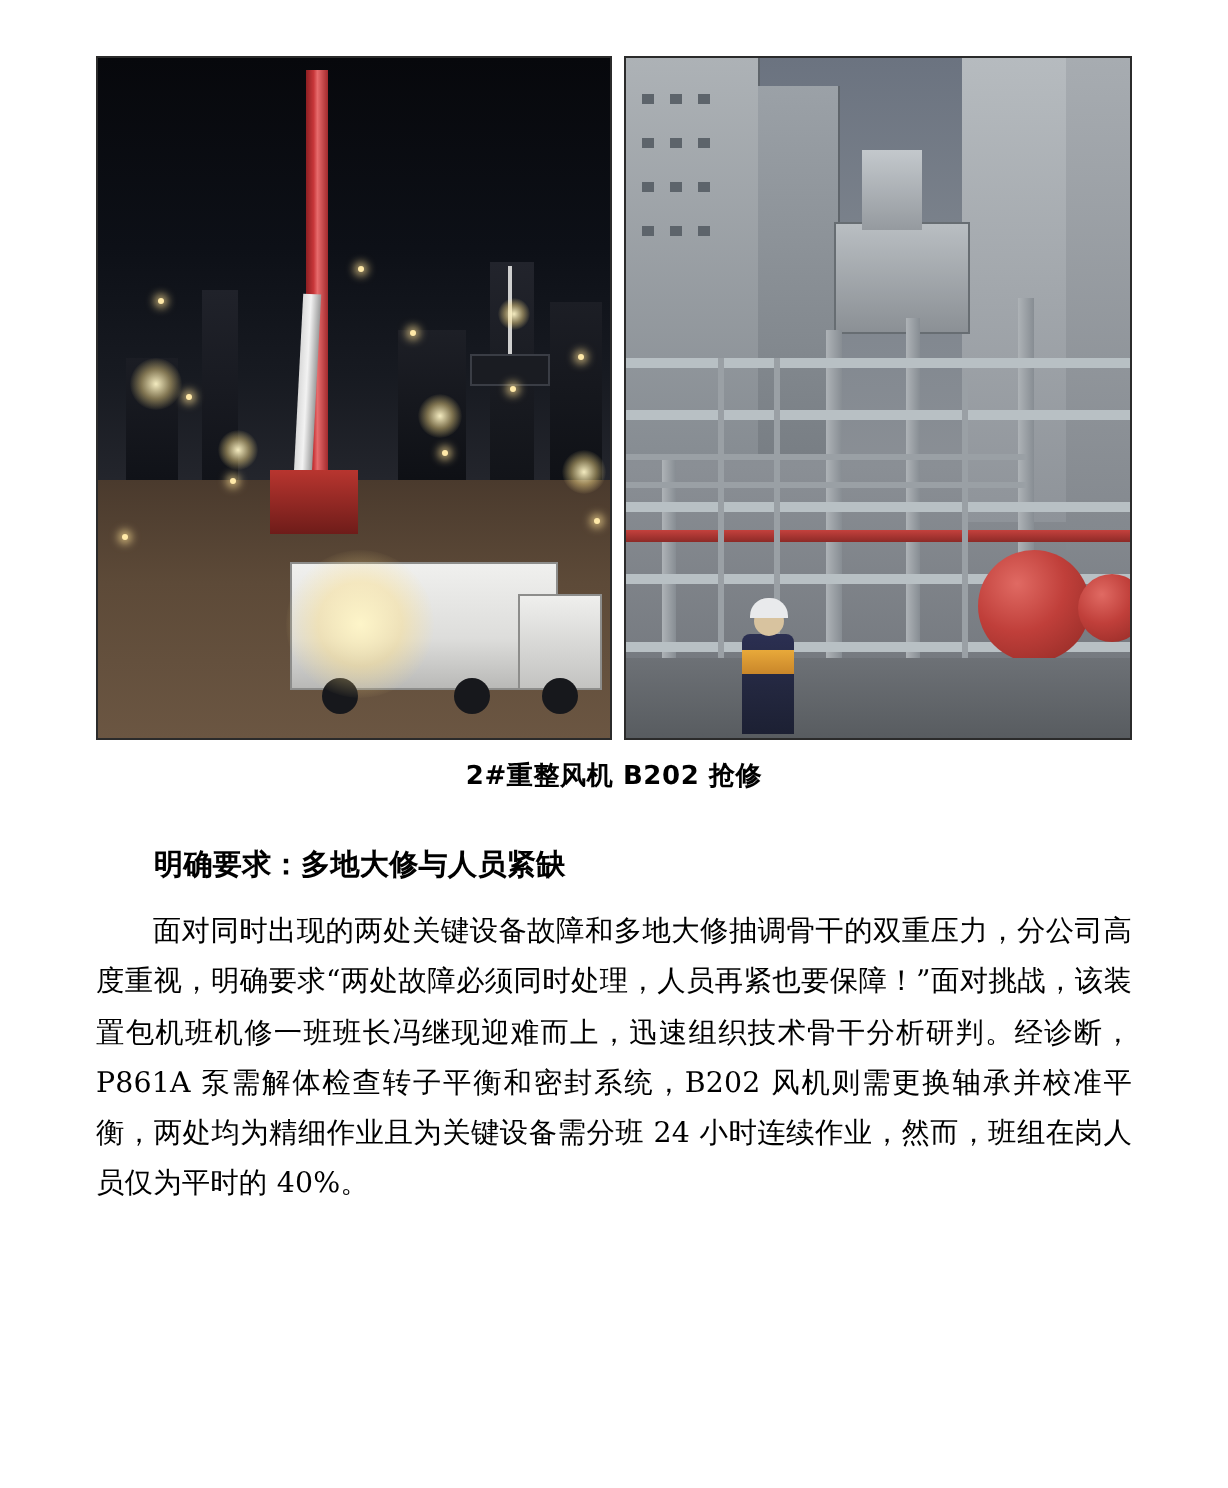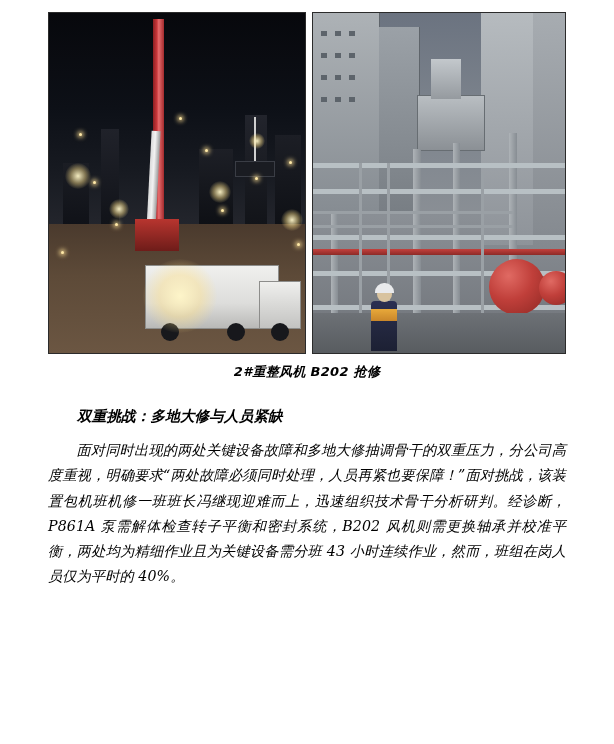--- a/index.html
+++ b/index.html
@@ -12,22 +12,21 @@
     height: 744px;
     font-family: "Liberation Serif", serif;
     color: #000000;
     overflow: hidden;
   }
   .page {
     position: relative;
     width: 614px;
     height: 744px;
     box-sizing: border-box;
-    padding: 12px 48px 0 48px;
-    font-style: italic;
+    padding: 28px 48px 0 48px;
   }
 
   
   .figure {
     width: 100%;
   }
   .photo-row {
     display: flex;
     gap: 6px;
     width: 100%;
@@ -331,17 +330,17 @@
         <div class="pr-worker-body"></div>
         <div class="pr-worker-vest"></div>
         <div class="pr-worker-head"></div>
         <div class="pr-worker-helmet"></div>
       </div>
     </div>
 
     <div class="caption">2#重整风机 B202 抢修</div>
   </div>
 
-  <div class="subhead">双重挑战：多地大修与人员紧缺</div>
-
-  <p class="body">面对同时出现的两处关键设备故障和多地大修抽调骨干的双重压力，分公司高度重视，明确要求“两处故障必须同时处理，人员再紧也要保障！”面对挑战，该装置包机班机修一班班长冯继现迎难而上，迅速组织技术骨干分析研判。经诊断，P861A 泵需解体检查转子平衡和密封系统，B202 风机则需更换轴承并校准平衡，两处均为精细作业且为关键设备需分班 43 小时连续作业，然而，班组在岗人员仅为平时的 40%。</p>
+  <div class="subhead">明确要求：多地大修与人员紧缺</div>
+
+  <p class="body">面对同时出现的两处关键设备故障和多地大修抽调骨干的双重压力，分公司高度重视，明确要求“两处故障必须同时处理，人员再紧也要保障！”面对挑战，该装置包机班机修一班班长冯继现迎难而上，迅速组织技术骨干分析研判。经诊断，P861A 泵需解体检查转子平衡和密封系统，B202 风机则需更换轴承并校准平衡，两处均为精细作业且为关键设备需分班 24 小时连续作业，然而，班组在岗人员仅为平时的 40%。</p>
 
 </div>
 
 </body></html>

